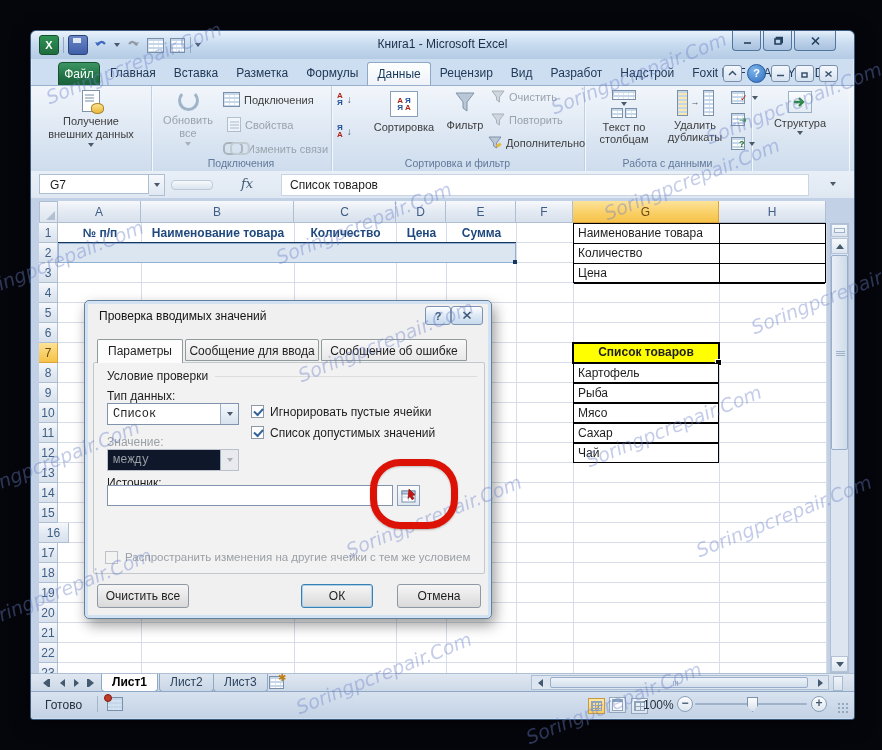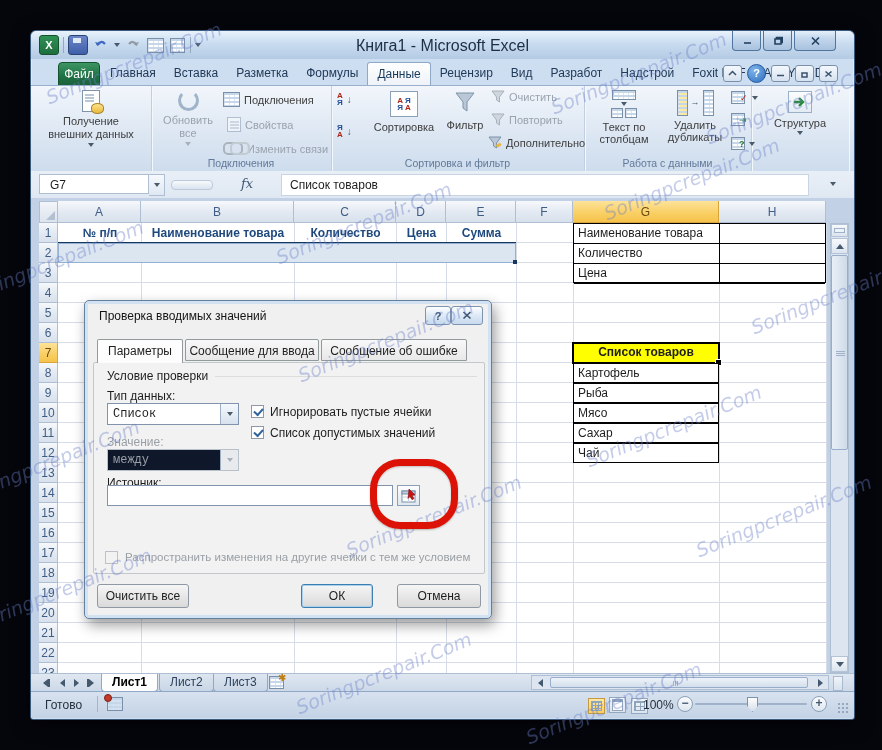--- a/index.html
+++ b/index.html
@@ -5,21 +5,21 @@
   html,body{margin:0;padding:0;background:#05060c;}
   .stage{position:relative;width:882px;height:750px;background:#05060c;overflow:hidden;
          font-family:"Liberation Sans","DejaVu Sans",sans-serif;font-size:12px;color:#1e1e1e;}
   .abs{position:absolute;}
   
   .win{position:absolute;left:30px;top:30px;width:823px;height:688px;border-radius:6px 6px 3px 3px;
        background:linear-gradient(#cfdff2,#b9cde6);border:1px solid #3a5a7e;
        box-shadow:0 0 0 1px rgba(255,255,255,.35) inset, 0 4px 18px rgba(0,0,0,.6);}
   .titlebar{position:absolute;left:0;top:0;width:100%;height:28px;border-radius:6px 6px 0 0;
        background:linear-gradient(#e8f2fc,#c9dcf0 45%,#b4cbe4);}
-  .title{position:absolute;left:0;top:6px;width:100%;text-align:center;color:#1c2e45;font-size:16px;}
+  .title{position:absolute;left:0;top:6px;width:100%;text-align:center;color:#1c2e45;font-size:12px;}
   .qat{position:absolute;left:8px;top:3px;display:flex;align-items:center;gap:4px;height:22px;}
   .qicon{width:18px;height:18px;border-radius:3px;display:flex;align-items:center;justify-content:center;}
   .xl-logo{background:linear-gradient(#2f9156,#1e6e3d);border:1px solid #14522c;color:#fff;font-weight:bold;font-size:11px;}
   .floppy{background:linear-gradient(#6b86c8,#3f5fa8);border:1px solid #2c4576;position:relative;}
   .floppy::after{content:"";position:absolute;left:4px;top:2px;width:8px;height:5px;background:#dfe8f5;}
   .gray{filter:grayscale(1) opacity(.55);}
   .sep{width:1px;height:16px;background:#93a9c2;}
   .capbtns{position:absolute;top:0px;right:18px;display:flex;}
   .capbtn{height:19px;border:1px solid #51759c;border-top:none;display:flex;align-items:center;justify-content:center;
           background:linear-gradient(#e6f0fb,#c3d6ec 40%,#a9c2e0);border-radius:0 0 4px 4px;margin-left:2px;}
@@ -453,21 +453,21 @@
         <div class="rowhead" style="left: 8px; top: 125px; width: 19px; height: 20px; line-height: 20px;">6</div>
         <div class="rowhead sel" style="left: 8px; top: 145px; width: 19px; height: 20px; line-height: 20px;">7</div>
         <div class="rowhead" style="left: 8px; top: 165px; width: 19px; height: 20px; line-height: 20px;">8</div>
         <div class="rowhead" style="left: 8px; top: 185px; width: 19px; height: 20px; line-height: 20px;">9</div>
         <div class="rowhead" style="left: 8px; top: 205px; width: 19px; height: 20px; line-height: 20px;">10</div>
         <div class="rowhead" style="left: 8px; top: 225px; width: 19px; height: 20px; line-height: 20px;">11</div>
         <div class="rowhead" style="left: 8px; top: 245px; width: 19px; height: 20px; line-height: 20px;">12</div>
         <div class="rowhead" style="left: 8px; top: 265px; width: 19px; height: 20px; line-height: 20px;">13</div>
         <div class="rowhead" style="left: 8px; top: 285px; width: 19px; height: 20px; line-height: 20px;">14</div>
         <div class="rowhead" style="left: 8px; top: 305px; width: 19px; height: 20px; line-height: 20px;">15</div>
-        <div class="rowhead" style="left: 8px; top: 325px; width: 19px; height: 20px; line-height: 20px;">16</div>
+        <div class="rowhead" style="left: 8px; top: 325px; width: 30px; height: 20px; line-height: 20px;">16</div>
         <div class="rowhead" style="left: 8px; top: 345px; width: 19px; height: 20px; line-height: 20px;">17</div>
         <div class="rowhead" style="left: 8px; top: 365px; width: 19px; height: 20px; line-height: 20px;">18</div>
         <div class="rowhead" style="left: 8px; top: 385px; width: 19px; height: 20px; line-height: 20px;">19</div>
         <div class="rowhead" style="left: 8px; top: 405px; width: 19px; height: 20px; line-height: 20px;">20</div>
         <div class="rowhead" style="left: 8px; top: 425px; width: 19px; height: 20px; line-height: 20px;">21</div>
         <div class="rowhead" style="left: 8px; top: 445px; width: 19px; height: 20px; line-height: 20px;">22</div>
         <div class="rowhead" style="left: 8px; top: 465px; width: 19px; height: 20px; line-height: 20px;">23</div>
         <div class="cell blueh" style="left: 28px; top: 26px; width: 82px; height: 19px;">№ п/п</div>
         <div class="cell blueh" style="left: 111px; top: 26px; width: 152px; height: 19px;">Наименование товара</div>
         <div class="cell blueh" style="left: 264px; top: 26px; width: 101px; height: 19px;">Количество</div>

